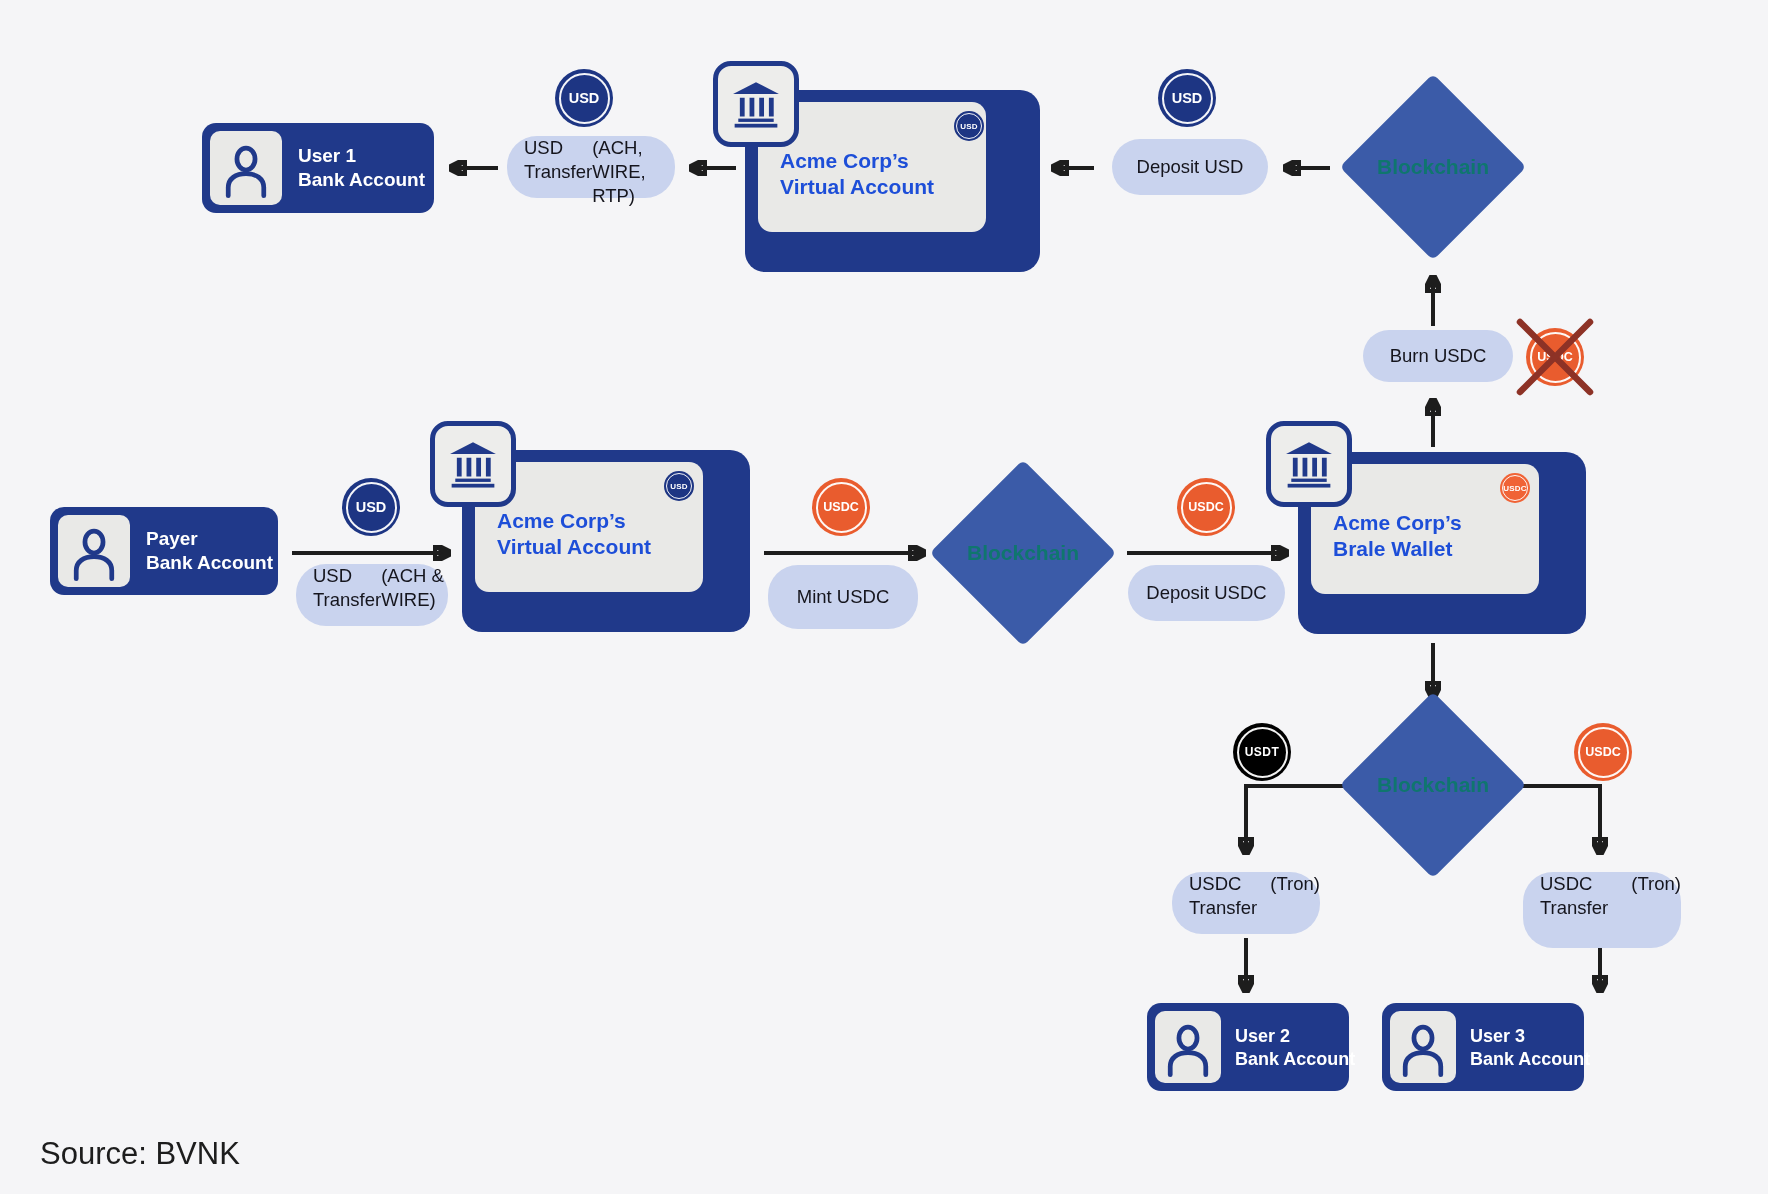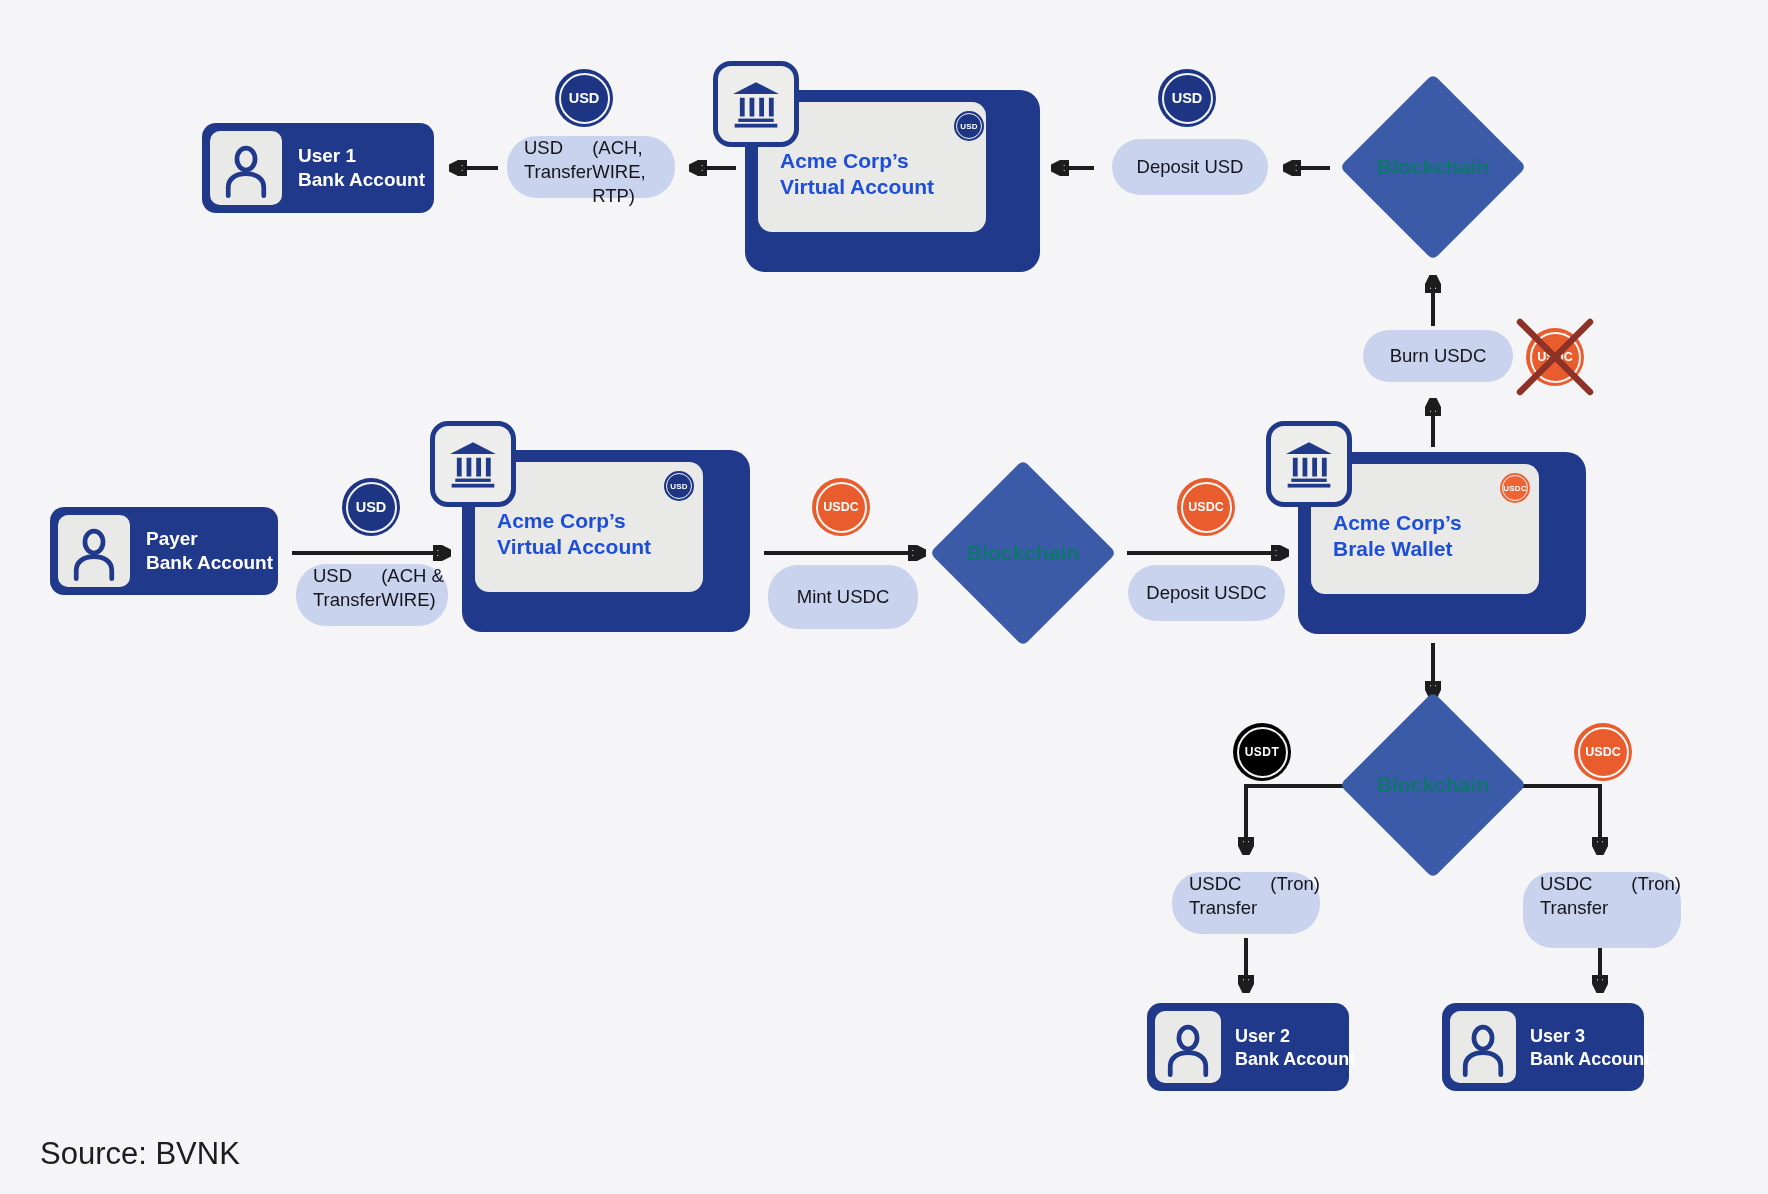--- a/index.html
+++ b/index.html
@@ -299,21 +299,21 @@
           <ellipse cx="24" cy="14" rx="8.4" ry="10.2" stroke="#20398a" stroke-width="4.4"></ellipse>
           <path d="M7.5 48 L7.5 40.5 C7.5 32 14.5 27.6 24 27.6 C33.5 27.6 40.5 32 40.5 40.5 L40.5 48" stroke="#20398a" stroke-width="4.4" stroke-linecap="round"></path>
         </svg>
     </div>
     <div class="label">
       <div>User 2</div>
       <div>Bank Account</div>
     </div>
   </div>
 
-  <div class="bank-box small" style="left:1442px; top:1003px; width:202px; height:88px;">
+  <div class="bank-box small" style="left:1382px; top:1003px; width:202px; height:88px;">
     <div class="photo">
       <svg viewBox="0 0 48 52" fill="none">
           <ellipse cx="24" cy="14" rx="8.4" ry="10.2" stroke="#20398a" stroke-width="4.4"></ellipse>
           <path d="M7.5 48 L7.5 40.5 C7.5 32 14.5 27.6 24 27.6 C33.5 27.6 40.5 32 40.5 40.5 L40.5 48" stroke="#20398a" stroke-width="4.4" stroke-linecap="round"></path>
         </svg>
     </div>
     <div class="label">
       <div>User 3</div>
       <div>Bank Account</div>
     </div>

